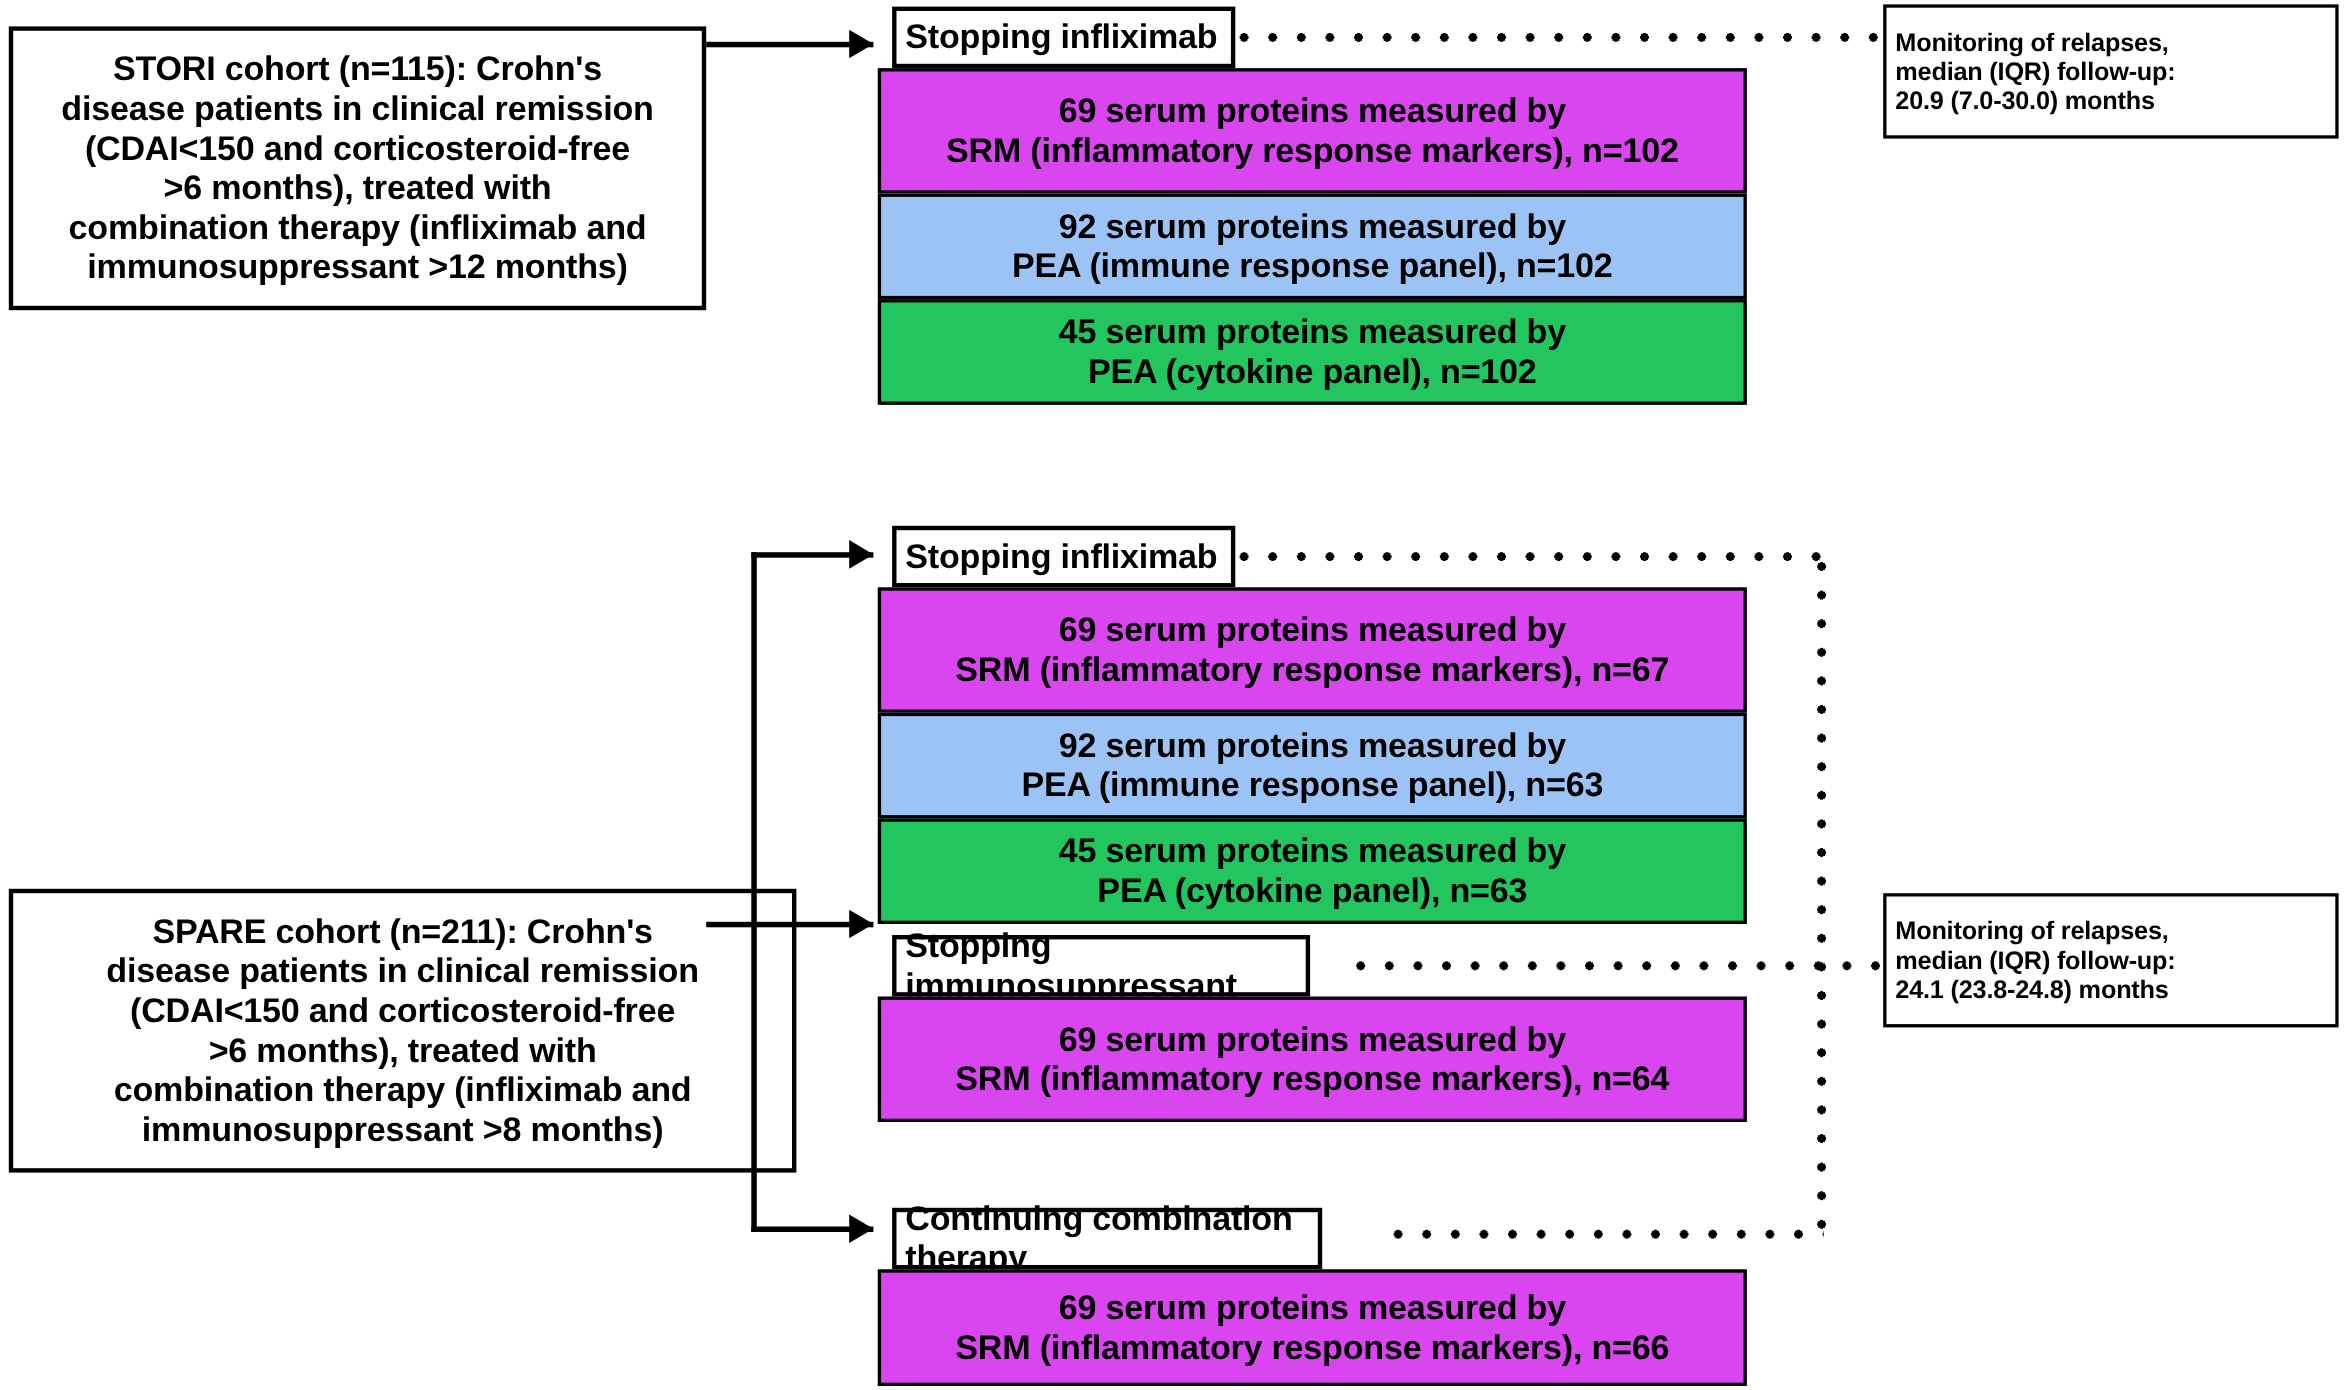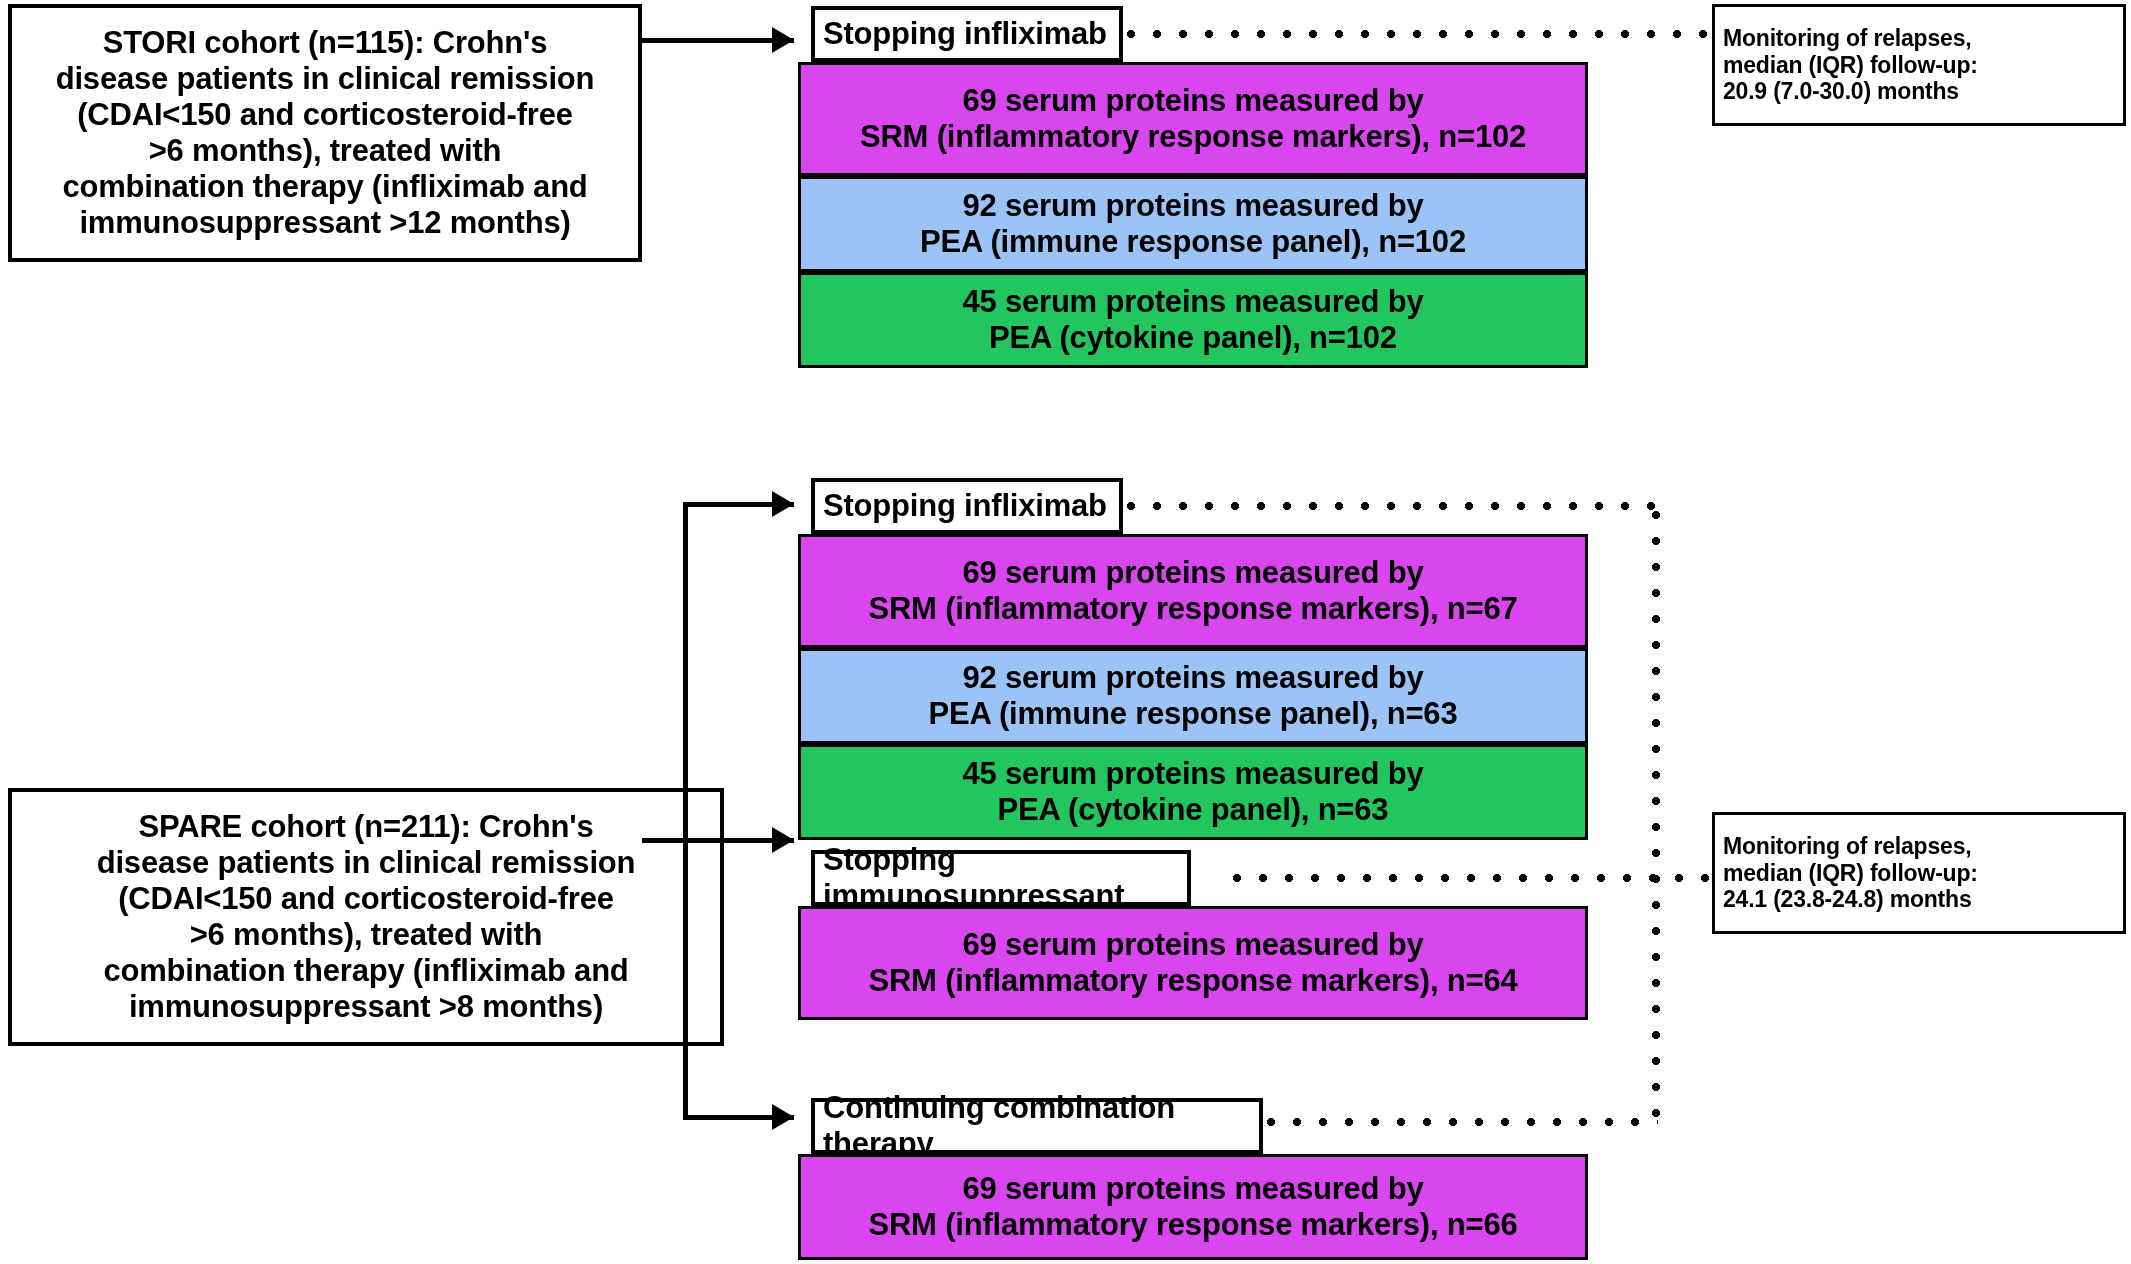--- a/index.html
+++ b/index.html
@@ -26,20 +26,21 @@
     text-align: center;
     font-weight: bold;
     color: #000000;
     line-height: 1.16;
     white-space: pre-line;
     letter-spacing: -0.2px;
   }
   .cohort-box {
     font-size: 31px;
     padding: 4px 8px;
+    margin-top: 20px;
   }
   .stage-box {
     font-size: 31px;
     justify-content: flex-start;
     padding-left: 8px;
     text-align: left;
     margin-left: 13px;
   }
   .panel-box {
     font-size: 31px;
@@ -153,21 +154,21 @@
 PEA  (immune response panel), n=63</div>
 
   <div class="box panel-box orange" style="left:798px; top:744px; width:790px; height:96px;">45 serum proteins measured by
 PEA (cytokine panel), n=63</div>
 
   <div class="box stage-box" style="left:798px; top:850px; width:380px; height:56px;">Stopping immunosuppressant</div>
 
   <div class="box panel-box pink" style="left:798px; top:906px; width:790px; height:114px;">69 serum proteins measured by
 SRM (inflammatory response markers), n=64</div>
 
-  <div class="box stage-box" style="left:798px; top:1098px; width:452px; height:56px;">Continuing combination therapy</div>
+  <div class="box stage-box" style="left:798px; top:1098px; width:391px; height:56px;">Continuing combination therapy</div>
 
   <div class="box panel-box pink" style="left:798px; top:1154px; width:790px; height:106px;">69 serum proteins measured by
 SRM (inflammatory response markers), n=66</div>
 
   <div class="dotline-h" style="left:1118px; top:502px; width:545px;"></div>
   <div class="dotline-v" style="left:1652px; top:502px; height:620px;"></div>
   <div class="dotline-h" style="left:1224px; top:874px; width:494px;"></div>
   <div class="dotline-h" style="left:1258px; top:1118px; width:400px;"></div>
 
   <div class="box monitor-box" style="left:1712px; top:812px; width:414px; height:122px;">Monitoring of relapses,

